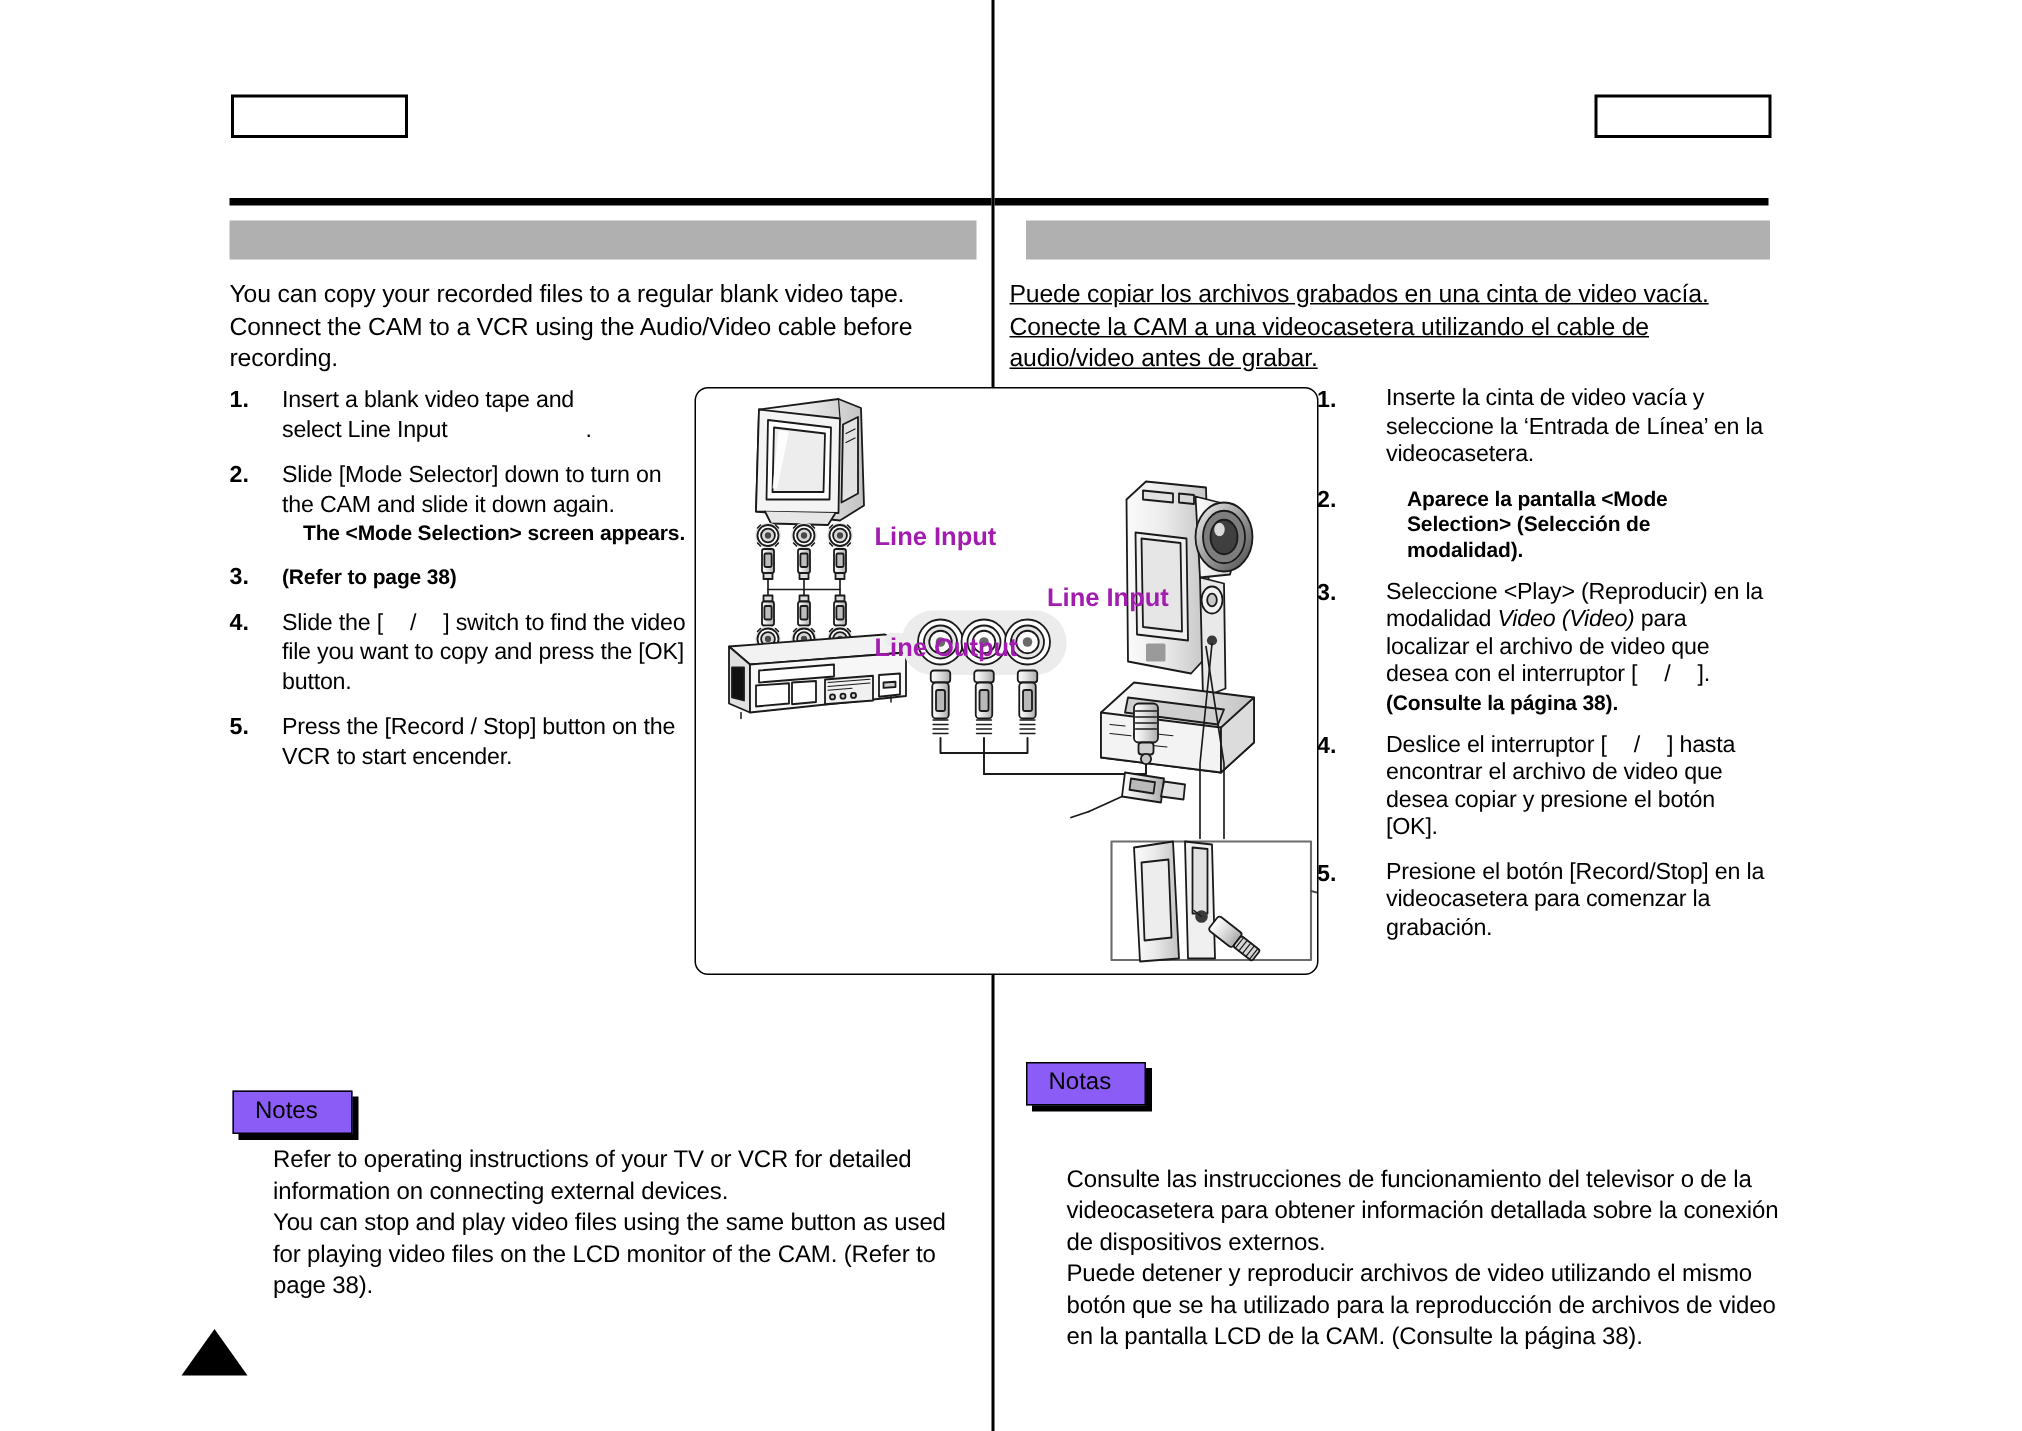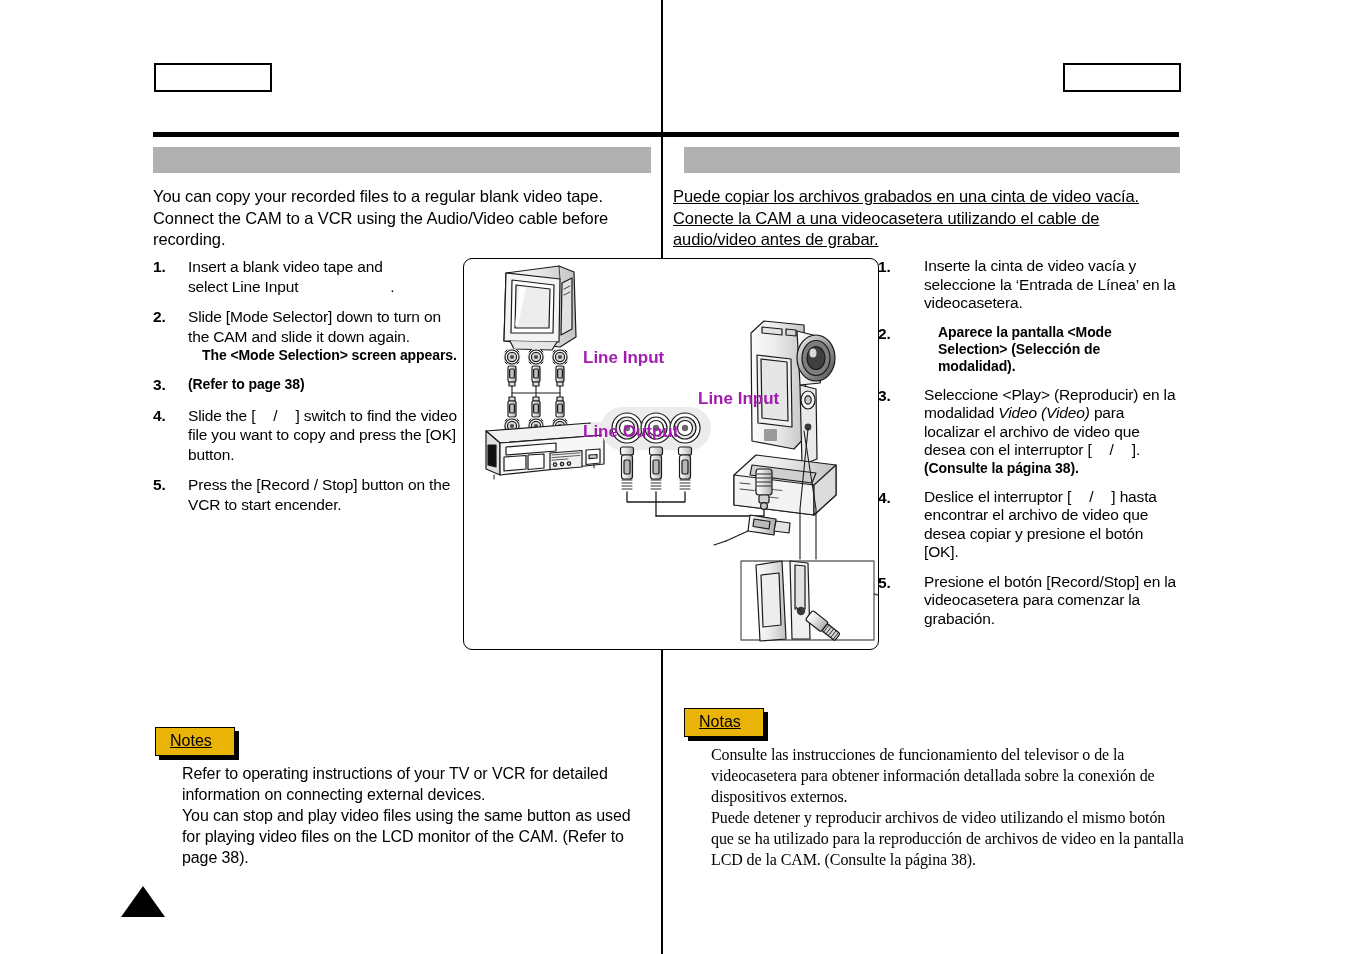--- a/index.html
+++ b/index.html
@@ -68,33 +68,32 @@
   }
   .steps.right .step-sub{line-height:17px;}
   .step-sub.noindent{padding-left:0;}
   .ital{font-style:italic;}
   .gap{display:inline-block;width:92px;}
   .gap-sm{display:inline-block;width:18px;}
 
   
   .notes-box{
     position:absolute;
-    border:1.5px solid #000;background:#eab308;
+    border:1.5px solid #000;background:#8b5cf6;
     box-shadow:4px 4px 0 0 #000;
     font-size:16px;line-height:20px;
     padding:3px 22px 4px 14px;
-    text-decoration:underline;
   }
   .notes-box.left{left:155px;top:727px;}
   .notes-box.right{left:684px;top:708px;}
   .notes-text{
     position:absolute;font-size:16px;line-height:21px;letter-spacing:-0.1px;
   }
   .notes-text.left{left:182px;top:763px;width:470px;}
-  .notes-text.right{left:711px;top:744px;width:480px;font-family:Liberation Serif, serif;}
+  .notes-text.right{left:711px;top:776px;width:480px;}
 
   
   .tri{
     position:absolute;left:121px;top:886px;
     width:0;height:0;
     border-left:22px solid transparent;
     border-right:22px solid transparent;
     border-bottom:31px solid #000;
   }
 

